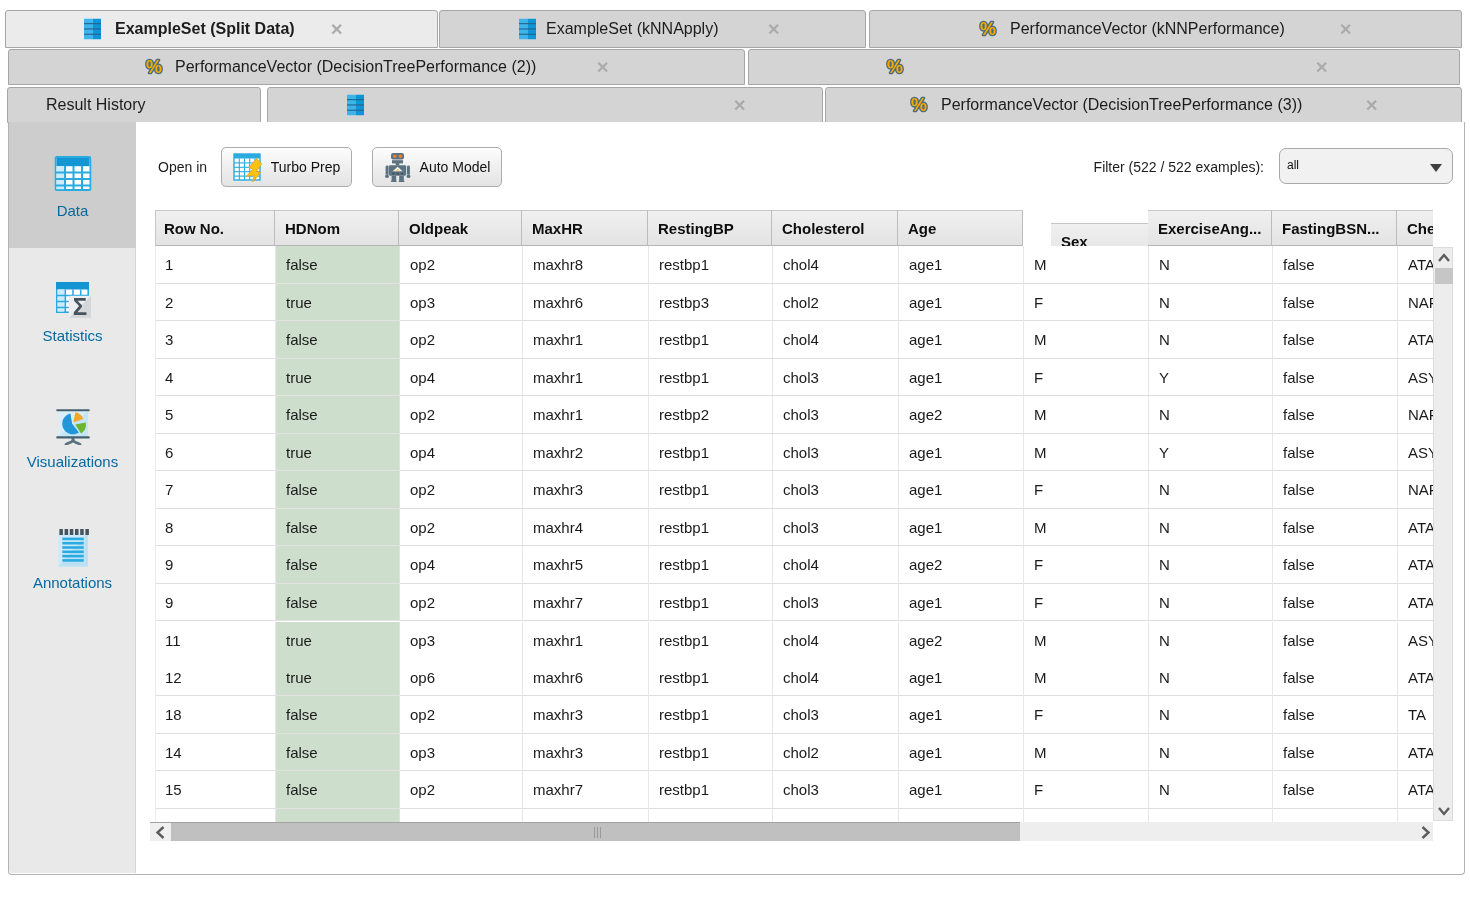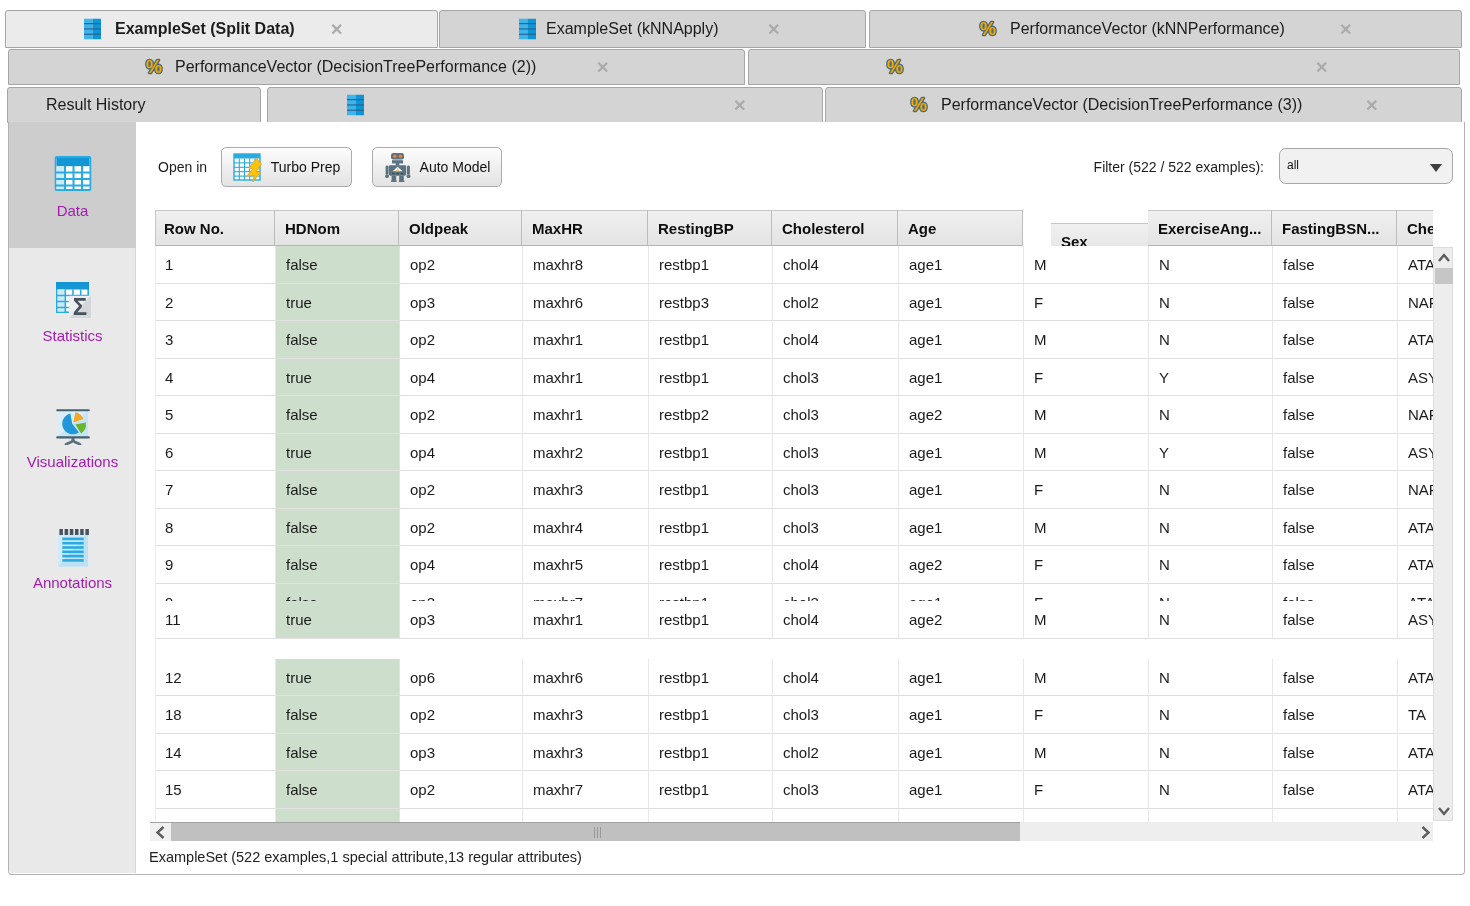--- a/index.html
+++ b/index.html
@@ -6,21 +6,21 @@
 .tab { position:absolute; background:#d4d4d4; border:1px solid #a6a6a6; border-radius:3px 3px 0 0; }
 .tab.active { background:#ebebeb; }
 .tab .ticon { position:absolute; top:50%; transform:translateY(-50%); }
 .tab .tlabel { position:absolute; top:50%; transform:translateY(-50%); font-size:16px; color:#1c1c1c; white-space:nowrap; }
 .tab .tx { position:absolute; top:50%; transform:translateY(-50%); font-size:16px; font-weight:bold; color:#ababab; }
 #panel { position:absolute; left:8px; top:122px; width:1457px; height:753px; border:1px solid #b2b2b2; border-top:none; border-radius:0 0 4px 4px; background:#ffffff; }
 #sidebar { position:absolute; left:0; top:0; width:127px; height:751px; background:#e9e9e9; border-right:1px solid #d6d6d6; border-radius:0 0 0 4px; }
 .sitem { position:absolute; left:0; width:127px; height:126px; }
 .sitem.sel { background:#cdcdcd; }
 .sitem .sicon { position:absolute; left:50%; transform:translateX(-50%); }
-.sitem .slabel { position:absolute; width:127px; text-align:center; font-size:15px; color:#a21caf; }
+.sitem .slabel { position:absolute; width:127px; text-align:center; font-size:15px; color:#0369a1; }
 .btn { position:absolute; border:1px solid #acacac; border-radius:5px; background:linear-gradient(#fdfdfd,#eeeeee 55%,#e3e3e3); display:flex; align-items:center; justify-content:center; font-size:14px; color:#111; }
 .hcell { position:absolute; top:0; height:36px; background:linear-gradient(#f0f0f0,#e3e3e3); border-right:1px solid #bcbcbc; border-top:1px solid #c6c6c6; border-bottom:1px solid #b5b5b5; font-weight:bold; font-size:15px; color:#0d0d0d; line-height:35px; padding-left:10px; white-space:nowrap; overflow:hidden; }
 .brow { position:absolute; left:0; width:1278px; height:37.5px; }
 .bcell { position:absolute; top:0; height:37.5px; border-right:1px solid #e7e7e7; border-bottom:1px solid #dedede; font-size:15px; color:#1a1a1a; line-height:37.5px; padding-left:10px; white-space:nowrap; overflow:hidden; background:#fff; }
 .bcell.green { background:#cddfcc; border-bottom:1px solid #e2e2e2; border-right:1px solid #e0e0e0; }
 .chev { stroke:#5d5d5d; stroke-width:2.4; fill:none; }
 </style></head><body>
 <div class="tab active" style="left:5px;top:10px;width:433px;height:38px;padding-left:24px;">
     <span class="ticon" style="left:78px;">
       <svg width="17" height="21" viewBox="0 0 17 21" style="display:block">
@@ -368,21 +368,21 @@
           <div class="bcell" style="left:244px;width:123px;">op2</div>
           <div class="bcell" style="left:367px;width:126px;">maxhr7</div>
           <div class="bcell" style="left:493px;width:124px;">restbp1</div>
           <div class="bcell" style="left:617px;width:126px;">chol3</div>
           <div class="bcell" style="left:743px;width:125px;">age1</div>
           <div class="bcell" style="left:868px;width:125px;">F</div>
           <div class="bcell" style="left:993px;width:124px;">N</div>
           <div class="bcell" style="left:1117px;width:125px;">false</div>
           <div class="bcell" style="left:1242px;width:60px;">ATA</div>
         </div>
-        <div class="brow" style="top:355px;">
+        <div class="brow" style="top:376px;">
           <div class="bcell" style="left:0px;width:120px;padding-left:9px;">11</div>
           <div class="bcell green" style="left:120px;width:124px;">true</div>
           <div class="bcell" style="left:244px;width:123px;">op3</div>
           <div class="bcell" style="left:367px;width:126px;">maxhr1</div>
           <div class="bcell" style="left:493px;width:124px;">restbp1</div>
           <div class="bcell" style="left:617px;width:126px;">chol4</div>
           <div class="bcell" style="left:743px;width:125px;">age2</div>
           <div class="bcell" style="left:868px;width:125px;">M</div>
           <div class="bcell" style="left:993px;width:124px;">N</div>
           <div class="bcell" style="left:1117px;width:125px;">false</div>
@@ -474,13 +474,12 @@
         <path class="chev" d="M1.5 2 L7.5 7.5 L1.5 13"></path>
       </svg>
       <svg class="abs" width="12" height="14" style="left:442px;top:4px;">
         <g stroke="#999999" stroke-width="1">
           <path d="M2.5 1 V12"></path>
           <path d="M5.5 1 V12"></path>
           <path d="M8.5 1 V12"></path>
         </g>
       </svg>
     </div>
-    <div class="abs" style="left:140px;top:727px;font-size:14.5px;color:#222;">ExampleSet (522 examples,1 special attribute,13 regular attributes)</div>
   </div>
 </body></html>

